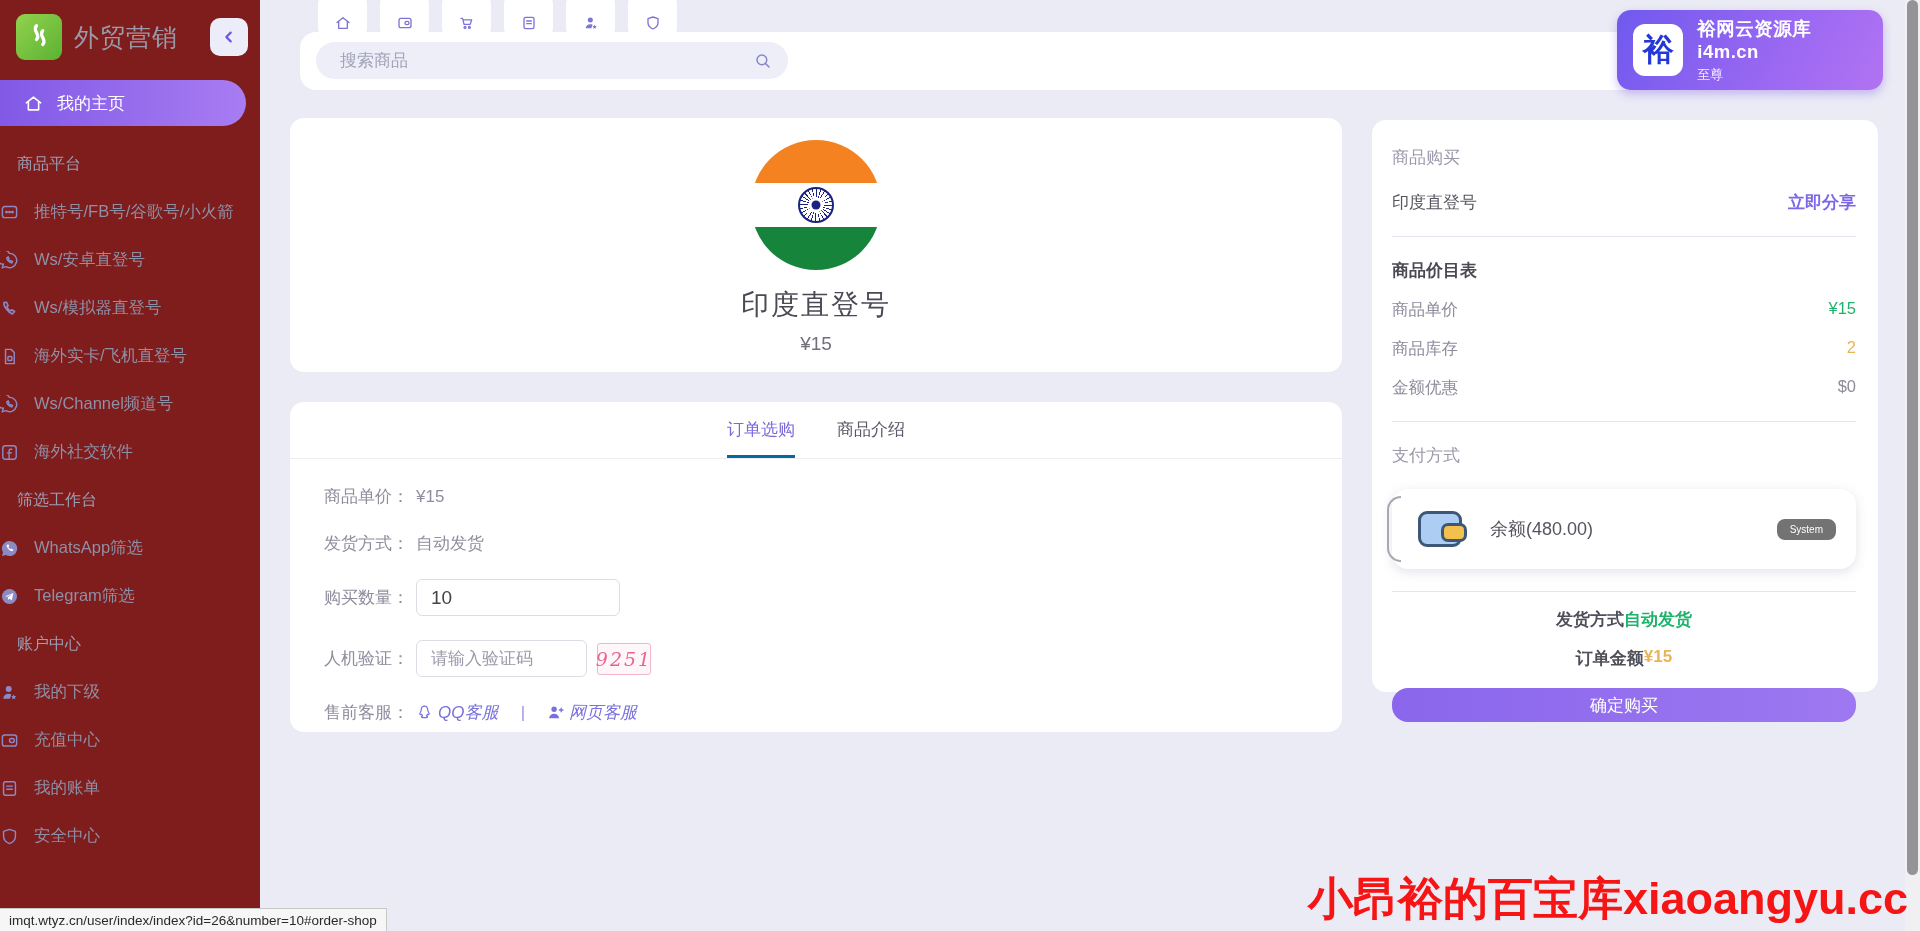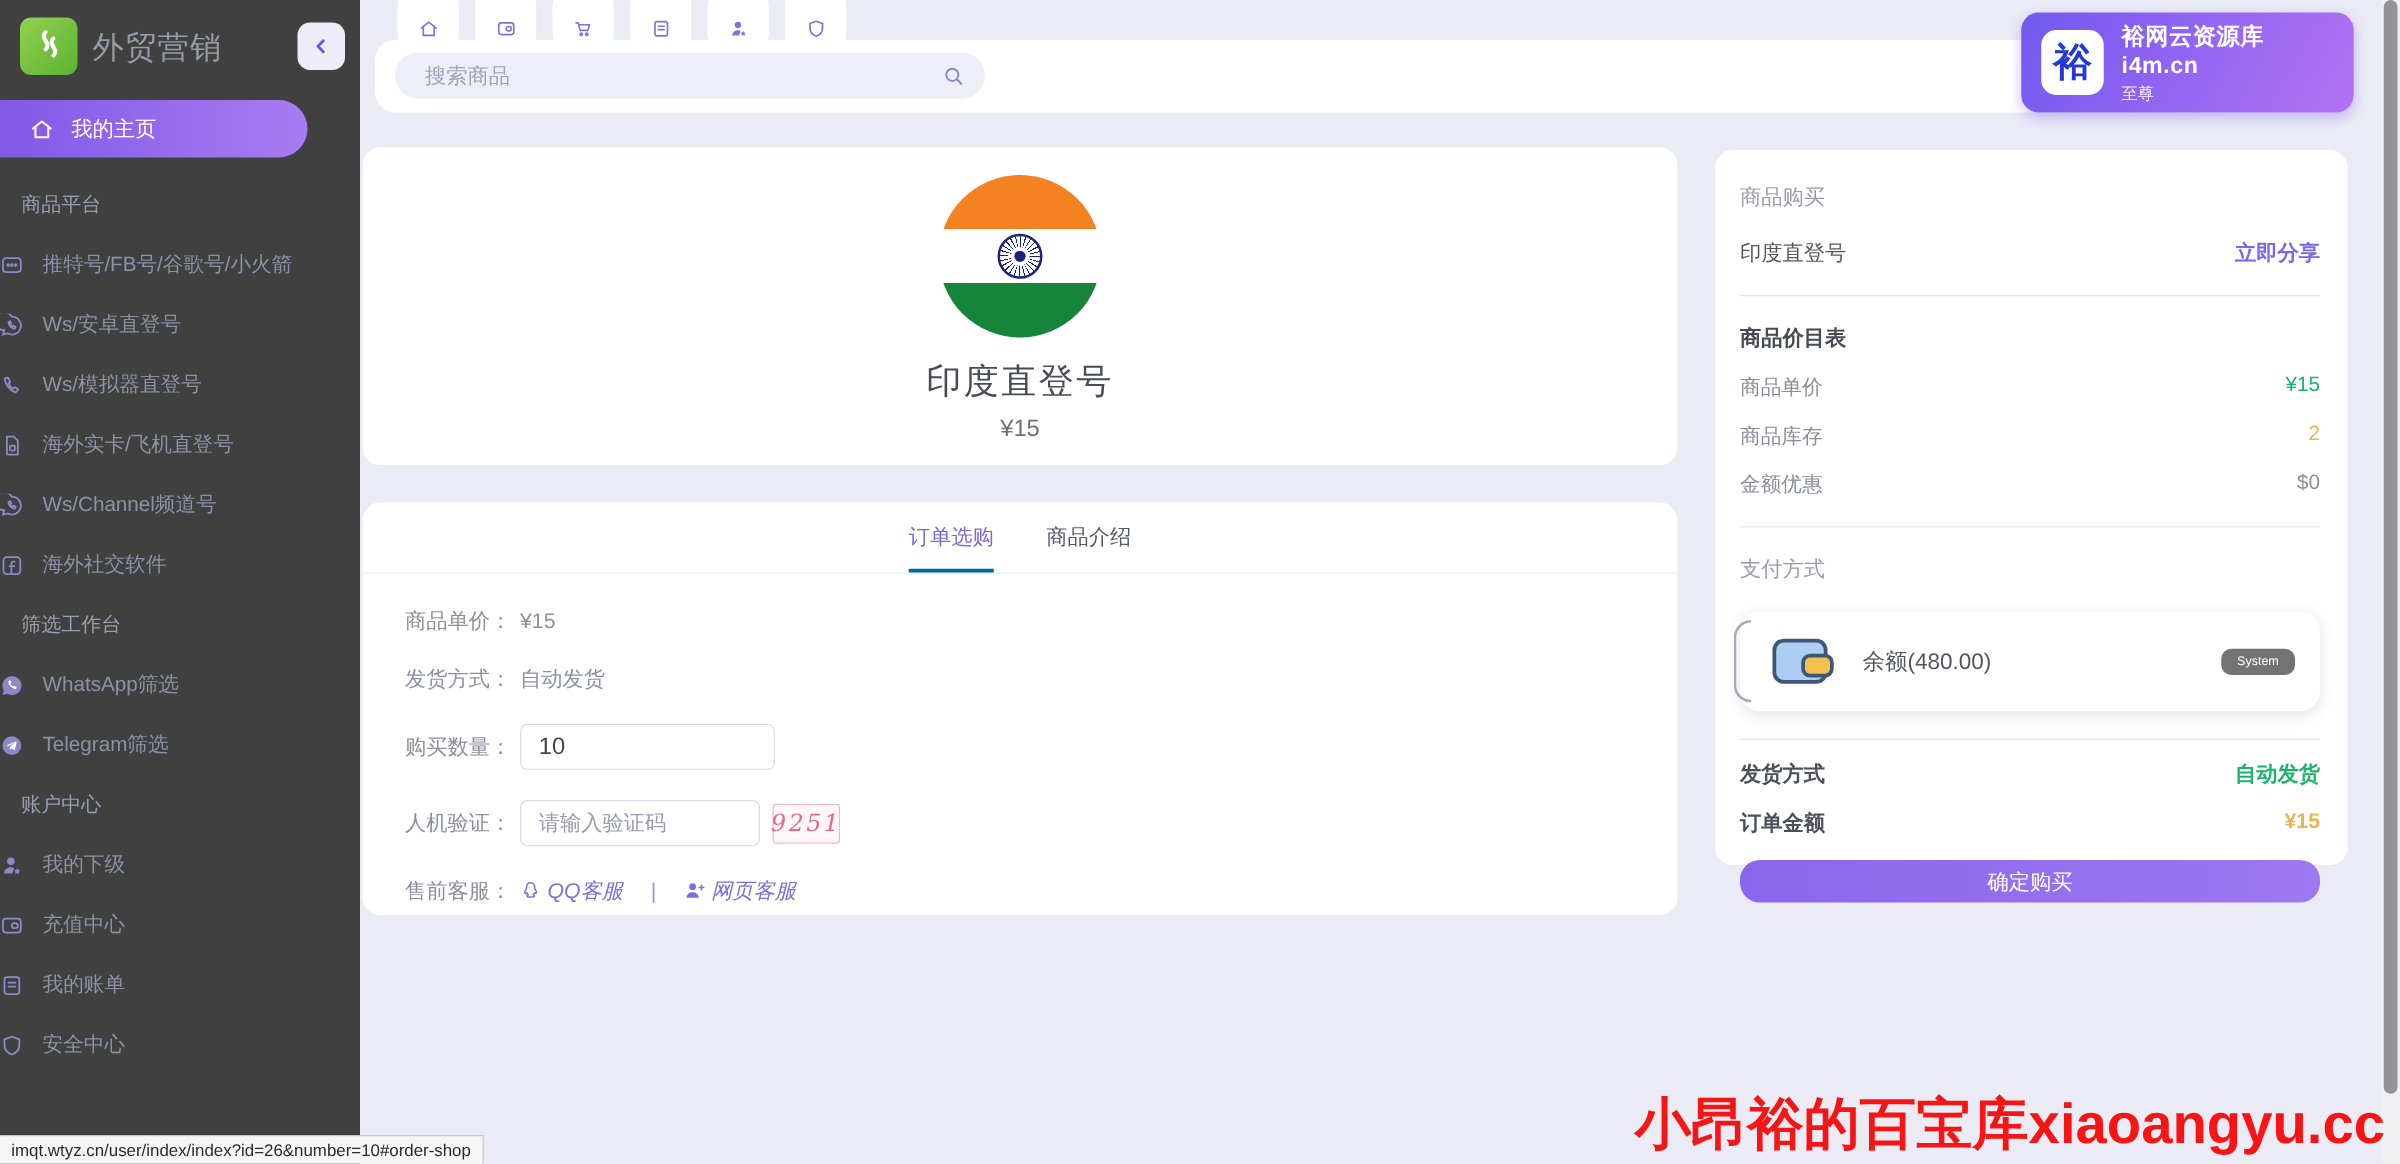--- a/index.html
+++ b/index.html
@@ -1,20 +1,20 @@
 <!DOCTYPE html>
 <html><head>
 <meta charset="utf-8">
 <style>
   * { margin:0; padding:0; box-sizing:border-box; }
   html,body { width:1920px; height:931px; overflow:hidden; }
   body { font-family:"Liberation Sans","DejaVu Sans",sans-serif; background:#ebebf5; position:relative; color:#555; }
 
   
-  .sidebar { position:absolute; left:0; top:0; width:288px; height:931px; background:#404040; z-index:5; }
+  .sidebar { position:absolute; left:0; top:0; width:260px; height:931px; background:#7f1d1d; z-index:5; }
   .logo-row { display:flex; align-items:center; gap:12px; padding:14px 12px 12px 16px; }
   .logo-box { width:46px; height:46px; border-radius:9px; background:linear-gradient(135deg,#92d24e,#5cb232); display:flex; align-items:center; justify-content:center; flex:0 0 auto; }
   .logo-title { font-size:25px; color:#9a9aa8; letter-spacing:1px; flex:1; white-space:nowrap; }
   .collapse-btn { width:38px; height:38px; border-radius:10px; background:#ecedf8; display:flex; align-items:center; justify-content:center; color:#6a5ae0; cursor:pointer; flex:0 0 auto; }
   .active-item { margin-top:8px; width:246px; height:46px; border-radius:0 23px 23px 0; background:linear-gradient(90deg,#8159e6,#a87cf2); display:flex; align-items:center; gap:14px; padding-left:24px; color:#ffffff; font-size:17px; cursor:pointer; }
   .menu { margin-top:14px; }
   .sec-label { height:48px; display:flex; align-items:center; padding-left:17px; font-size:16px; color:#9d9db2; }
   .item { height:48px; display:flex; align-items:center; gap:15px; font-size:16.5px; color:#8f8fa5; cursor:pointer; white-space:nowrap; }
   .item svg, .active-item svg { flex:0 0 auto; }
   .i-purple { color:#8d89c5; }
@@ -47,21 +47,21 @@
   .order-card { left:30px; top:402px; width:1052px; height:330px; }
   .tab-row { display:flex; justify-content:center; gap:42px; padding-top:16px; }
   .o-tab { font-size:17px; padding-bottom:14px; cursor:pointer; color:#5a5a66; }
   .o-tab.active { color:#7b68d8; border-bottom:3px solid #0369a1; }
   .tab-divider { height:1px; background:#ededf2; width:100%; }
   .form { padding:26px 0 0 34px; }
   .f-row { display:flex; align-items:center; margin-bottom:24px; }
   .f-label { width:92px; font-size:17px; color:#8e8e9e; flex:0 0 auto; }
   .f-value { font-size:17px; color:#8e8e9e; }
   .qty-input { width:204px; height:37px; border:1px solid #dcdce4; border-radius:6px; font-size:19px; color:#444; padding:0 14px; outline:none; font-family:inherit; }
-  .cap-input { width:192px; height:37px; border:1px solid #dcdce4; border-radius:6px; font-size:17px; color:#444; padding:0 14px; outline:none; font-family:inherit; }
+  .cap-input { width:171px; height:37px; border:1px solid #dcdce4; border-radius:6px; font-size:17px; color:#444; padding:0 14px; outline:none; font-family:inherit; }
   .cap-input::placeholder { color:#9a9aaa; }
   .captcha-box { margin-left:10px; width:54px; height:32px; border:1px solid #f2b8ca; background:#fff6f9; border-radius:3px; display:flex; align-items:center; justify-content:center; font-family:"DejaVu Serif","Liberation Serif",serif; font-style:italic; font-size:19px; color:#e4688e; letter-spacing:2px; cursor:pointer; }
   .service { display:flex; align-items:center; gap:22px; color:#7a72dc; font-size:17px;font-style:italic; }
   .service .lnk { cursor:pointer; display:flex; align-items:center; gap:5px; }
   .sep { color:#9a93e2; }
 
   
   .right-panel { left:1112px; top:120px; width:506px; height:572px; padding:26px 22px 0 20px; }
   .rp-gray { font-size:17px; color:#9a9aab; }
   .rp-row { display:flex; justify-content:space-between; align-items:center; }
@@ -72,21 +72,21 @@
   .pl-row { display:flex; justify-content:space-between; font-size:16.5px; color:#8c8c9c; margin-top:17px; }
   .v-green { color:#1db36b; }
   .v-orange { color:#e8b455; }
   .v-gray { color:#8c8c9a; }
   .pay-card { position:relative; margin-top:22px; height:80px; background:#ffffff; border-radius:16px; box-shadow:0 3px 12px rgba(100,100,140,.18); display:flex; align-items:center; padding:0 20px 0 26px; cursor:pointer; }
   .pay-bracket { position:absolute; left:-5px; top:7px; width:14px; height:66px; border:2px solid #a8a8b2; border-right:none; border-radius:14px 0 0 14px; }
   .wallet { position:relative; width:44px; height:36px; background:#aecdf2; border:3px solid #3d5877; border-radius:9px; flex:0 0 auto; }
   .wallet::after { content:""; position:absolute; right:-8px; top:9px; width:20px; height:13px; background:#f3c04e; border:3px solid #3d5877; border-radius:7px; }
   .pay-label { margin-left:28px; font-size:18px; color:#55555f; flex:1; }
   .sys-badge { background:#737373; color:#ffffff; font-size:10px; font-weight:normal; border-radius:8px; padding:5px 13px; }
-  .sum-row { display:flex; justify-content:space-between; font-size:17px; font-weight:bold; margin-top:16px; color:#4f4f5a; }
+  .sum-row { display:flex; justify-content:center; font-size:17px; font-weight:bold; margin-top:16px; color:#4f4f5a; }
   .buy-btn { margin-top:18px; height:34px; width:100%; border:none; border-radius:16px; background:linear-gradient(90deg,#8a66ec,#9d78f1); color:#ffffff; font-size:17px; cursor:pointer; font-family:inherit; }
 
   
   .statusbar { position:absolute; left:0; bottom:0; height:23px; background:#f6f6f6; border-top:1px solid #c8c8c8; border-right:1px solid #c8c8c8; font-size:13.5px; color:#2a2a2a; display:flex; align-items:center; padding:0 9px; z-index:9; }
   .watermark { position:absolute; right:12px; bottom:2px; font-size:45px; font-weight:900; color:#f51515; z-index:8; letter-spacing:0px; white-space:nowrap; }
   .scrollbar { position:absolute; right:0; top:0; bottom:0; width:15px; background:#f0f0f2; z-index:7; }
   .scroll-thumb { position:absolute; left:2px; right:2px; top:0; height:875px; background:#939398; border-radius:6px; cursor:pointer; }
 </style>
 </head>
 <body>

